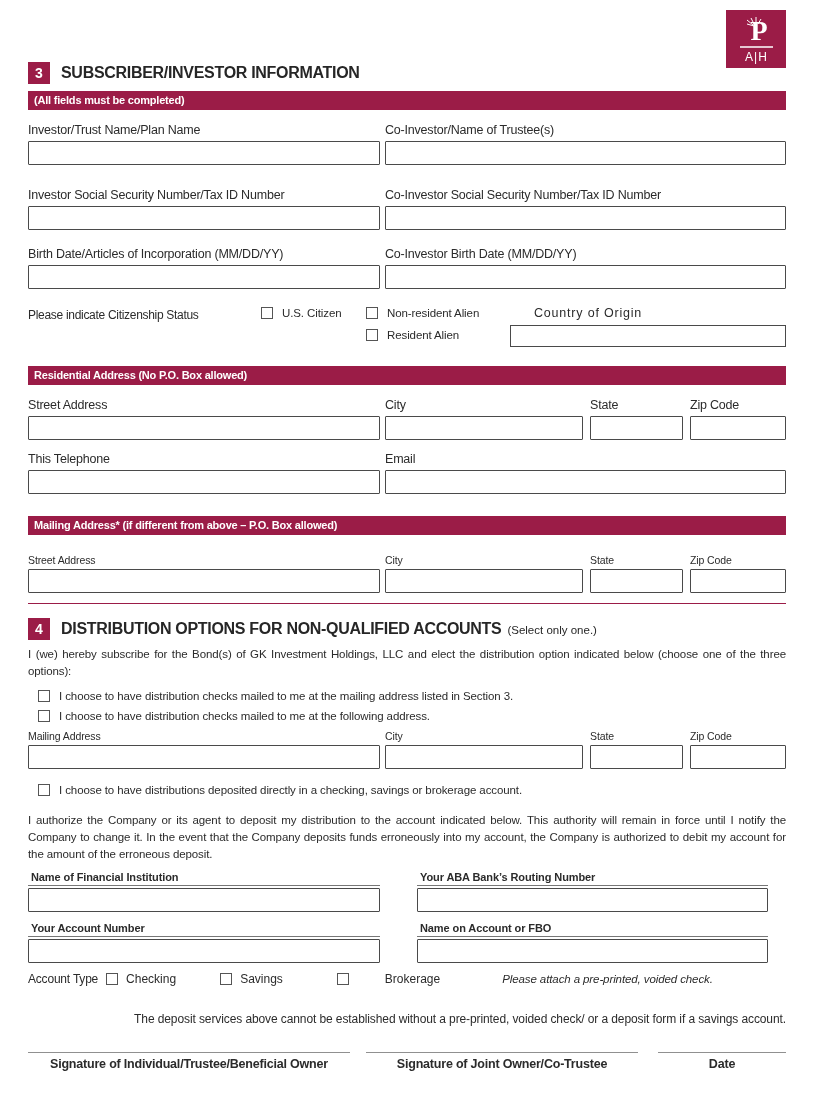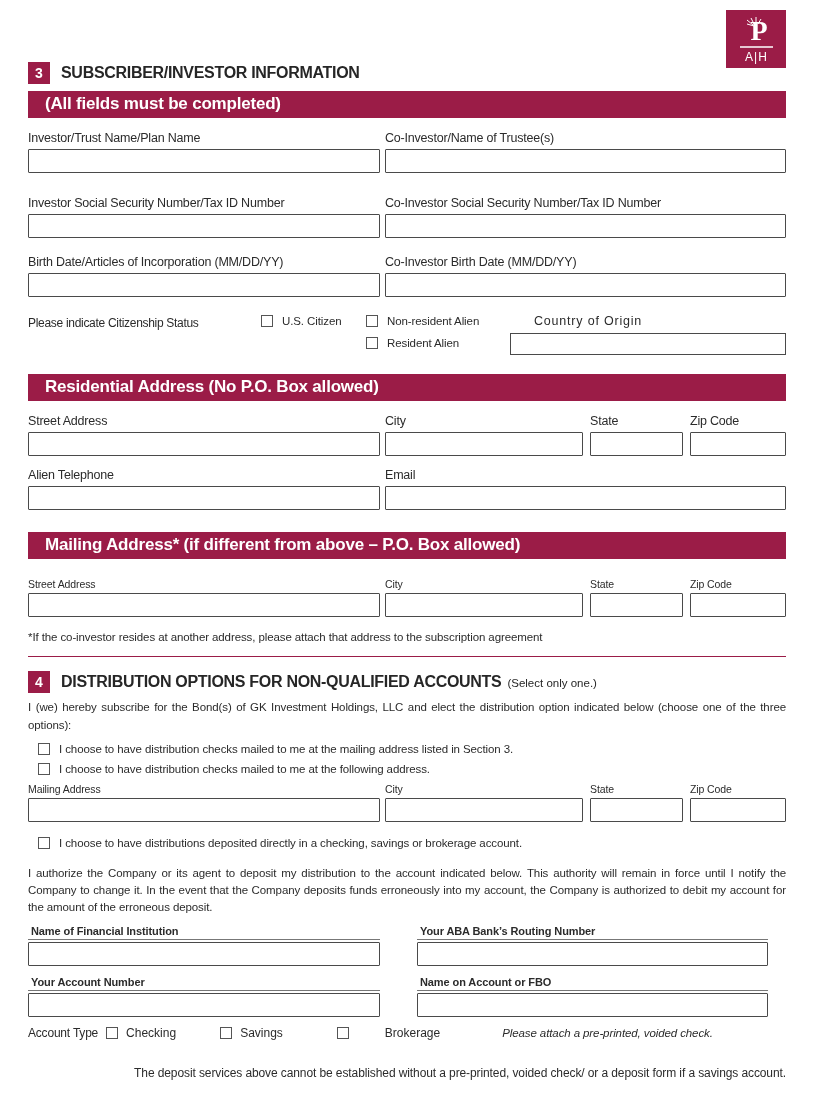--- a/index.html
+++ b/index.html
@@ -9,22 +9,22 @@
   .content{ padding:62px 28px 0 28px; }
 
   .logo{ position:absolute; top:10px; right:28px; width:60px; height:58px; }
 
   .sec-head{ display:flex; align-items:center; gap:11px; }
   .sec-num{ width:22px; height:22px; background:var(--brand); color:#fff; font-weight:bold;
             font-size:14px; display:flex; align-items:center; justify-content:center; flex:none; }
   .sec-title{ font-weight:bold; font-size:16px; letter-spacing:-0.3px; color:#262626; }
   .sec-title-suffix{ font-weight:normal; font-size:11.5px; letter-spacing:0; margin-left:6px; }
 
-  .bar{ background:var(--brand); color:#fff; font-weight:bold; font-size:17px;
-        padding:3px 9px 4px 17px; letter-spacing:-0.2px; }
+  .bar{ background:var(--brand); color:#fff; font-weight:bold; font-size:11px;
+        padding:3px 9px 4px 6px; letter-spacing:-0.2px; }
 
   .row2{ display:flex; gap:5px; }
   .col-l{ width:352px; flex:none; }
   .col-r{ flex:1; }
 
   .addr-row{ display:flex; }
   .aw-street{ width:352px; flex:none; margin-right:5px; }
   .aw-city{ width:198px; flex:none; margin-right:7px; }
   .aw-state{ width:93px; flex:none; margin-right:7px; }
   .aw-zip{ width:96px; flex:none; }
@@ -196,21 +196,21 @@
       <div class="aw-state">
           <input class="box" type="text" style="">
         </div>
       <div class="aw-zip">
           <input class="box" type="text" style="">
         </div>
     </div>
 
     <div class="row2" style="margin-top:12px;">
       <div class="col-l">
-          <div class="lbl">Alien Telephone</div>
+          <div class="lbl">This Telephone</div>
         </div>
       <div class="col-r">
           <div class="lbl">Email</div>
         </div>
     </div>
     <div class="row2">
       <div class="col-l">
           <input class="box" type="text" style="">
         </div>
       <div class="col-r">
@@ -242,21 +242,20 @@
           <input class="box" type="text" style="">
         </div>
       <div class="aw-state">
           <input class="box" type="text" style="">
         </div>
       <div class="aw-zip">
           <input class="box" type="text" style="">
         </div>
     </div>
 
-    <div class="para" style="margin-top:12px; text-align:left;">*If the co-investor resides at another address, please attach that address to the subscription agreement</div>
 
     <hr class="divider" style="margin-top:10px;">
 
     <div class="sec-head" style="margin-top:14px;">
       <div class="sec-num">4</div>
       <div class="sec-title">
         <span>DISTRIBUTION OPTIONS FOR NON-QUALIFIED ACCOUNTS</span><span class="sec-title-suffix">(Select only one.)</span>
       </div>
     </div>
 

